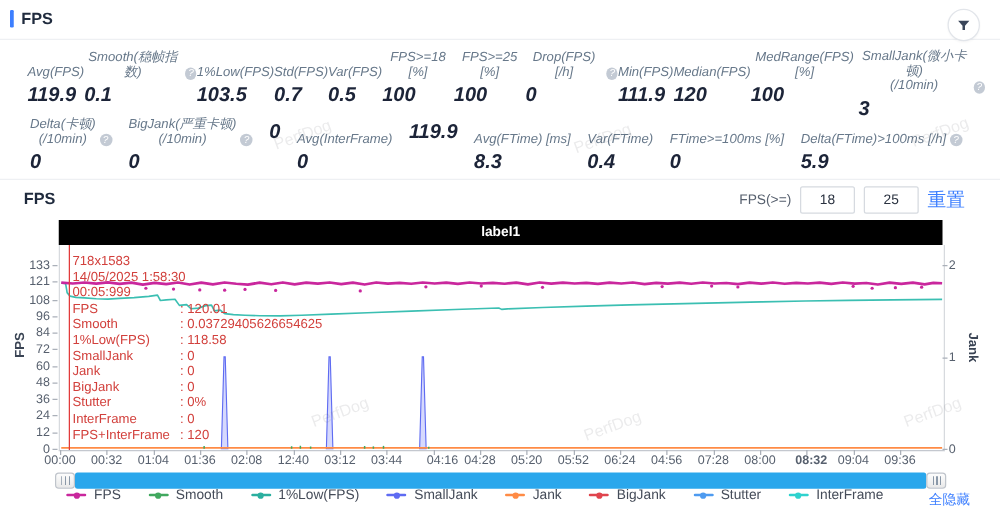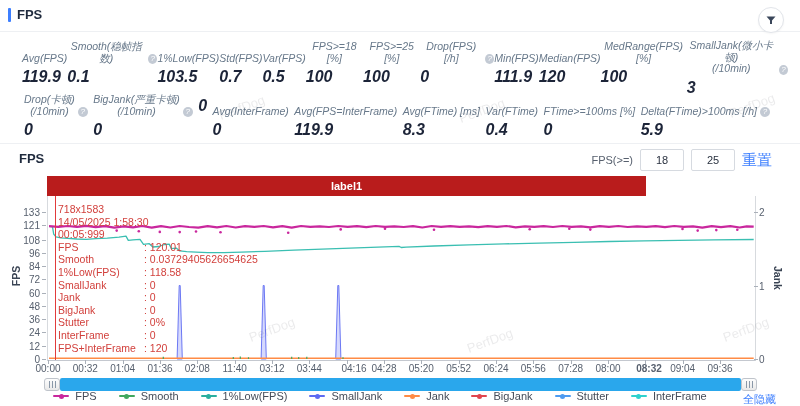--- a/index.html
+++ b/index.html
@@ -24,21 +24,21 @@
        font-size:8px;line-height:10px;text-align:center;margin-left:3px;vertical-align:-1px;cursor:pointer;}
   .stat-value{margin-top:4px;font-size:16px;font-weight:700;color:#1c2438;}
   .divider2{position:absolute;top:143px;left:0;right:0;height:1px;background:#eef0f3;}
   
   .chart-title{position:absolute;left:19px;top:151px;font-size:13px;font-weight:700;color:#1f2a3d;}
   .fps-filter{position:absolute;top:149px;right:28px;display:flex;align-items:center;gap:7px;font-size:11px;color:#57606e;}
   .fps-filter input{width:38px;height:18px;border:1px solid #d6dae0;border-radius:2px;text-align:center;
        font-size:11px;color:#2a3240;font-family:inherit;}
   .reset-link{color:#3D7FFF;cursor:pointer;font-size:15px;}
   
-  .label-bar{position:absolute;left:47px;top:176px;width:599px;height:20px;background:#b91c1c;color:#fff;
+  .label-bar{position:absolute;left:47px;top:176px;width:707px;height:20px;background:#000000;color:#fff;
        font-size:11px;font-weight:700;display:flex;align-items:center;justify-content:center;}
   .plot-region{position:absolute;left:47px;top:196px;width:707px;height:164px;
        border-left:1px solid #d7dade;border-right:1px solid #d7dade;border-bottom:1px solid #c4c8cf;}
   .plot-region svg{position:absolute;left:0;top:0;}
   .ytick-label{position:absolute;width:32px;text-align:right;font-size:10px;color:#57606e;}
   .ytick-mark{position:absolute;width:4px;height:1px;background:#aab0b9;}
   .jtick-label{position:absolute;width:14px;text-align:left;font-size:10px;color:#57606e;}
   .xtick-label{position:absolute;width:36px;text-align:center;font-size:10px;color:#57606e;top:363px;}
   .xtick-mark{position:absolute;width:1px;height:4px;background:#aab0b9;top:360px;}
   .axis-title{position:absolute;font-size:10.5px;color:#3a4454;font-weight:700;}
@@ -154,21 +154,21 @@
           <span class="t">SmallJank(微小卡顿)
 (/10min)</span>
           <span class="info-icon">?</span>
         </div>
         <div class="stat-value">3</div>
       </div>
     </div>
   <div class="stats-row" id="stats-row2">
       <div class="stat">
         <div class="stat-label">
-          <span class="t">Drop(卡顿)
+          <span class="t">Delta(卡顿)
 (/10min)</span>
           <span class="info-icon">?</span>
         </div>
         <div class="stat-value">0</div>
       </div>
       <div class="stat">
         <div class="stat-label">
           <span class="t">BigJank(严重卡顿)
 (/10min)</span>
           <span class="info-icon">?</span>
@@ -178,23 +178,20 @@
       <div class="stat">
         <div class="stat-value">0</div>
       </div>
       <div class="stat">
         <div class="stat-label">
           <span class="t">Avg(InterFrame)</span>
         </div>
         <div class="stat-value">0</div>
       </div>
       <div class="stat">
-        <div class="stat-label">
-          <span class="t">Avg(FPS=InterFrame)</span>
-        </div>
         <div class="stat-value">119.9</div>
       </div>
       <div class="stat">
         <div class="stat-label">
           <span class="t">Avg(FTime) [ms]</span>
         </div>
         <div class="stat-value">8.3</div>
       </div>
       <div class="stat">
         <div class="stat-label">
@@ -298,37 +295,37 @@
       <div class="xtick-label" style="left: 30px;">00:00</div>
       <div class="xtick-mark" style="left: 48px;"></div>
       <div class="xtick-label" style="left: 67.3333px;">00:32</div>
       <div class="xtick-mark" style="left: 85.3333px;"></div>
       <div class="xtick-label" style="left: 104.667px;">01:04</div>
       <div class="xtick-mark" style="left: 122.667px;"></div>
       <div class="xtick-label" style="left: 142px;">01:36</div>
       <div class="xtick-mark" style="left: 160px;"></div>
       <div class="xtick-label" style="left: 179.333px;">02:08</div>
       <div class="xtick-mark" style="left: 197.333px;"></div>
-      <div class="xtick-label" style="left: 216.667px;">11:40</div>
+      <div class="xtick-label" style="left: 216.667px;">12:40</div>
       <div class="xtick-mark" style="left: 234.667px;"></div>
       <div class="xtick-label" style="left: 254px;">03:12</div>
       <div class="xtick-mark" style="left: 272px;"></div>
       <div class="xtick-label" style="left: 291.333px;">03:44</div>
       <div class="xtick-mark" style="left: 309.333px;"></div>
       <div class="xtick-label" style="left: 336px;">04:16</div>
       <div class="xtick-mark" style="left: 346.667px;"></div>
       <div class="xtick-label" style="left: 366px;">04:28</div>
       <div class="xtick-mark" style="left: 384px;"></div>
       <div class="xtick-label" style="left: 403.333px;">05:20</div>
       <div class="xtick-mark" style="left: 421.333px;"></div>
       <div class="xtick-label" style="left: 440.667px;">05:52</div>
       <div class="xtick-mark" style="left: 458.667px;"></div>
       <div class="xtick-label" style="left: 478px;">06:24</div>
       <div class="xtick-mark" style="left: 496px;"></div>
-      <div class="xtick-label" style="left: 515.333px;">05:56</div>
+      <div class="xtick-label" style="left: 515.333px;">04:56</div>
       <div class="xtick-mark" style="left: 533.333px;"></div>
       <div class="xtick-label" style="left: 552.667px;">07:28</div>
       <div class="xtick-mark" style="left: 570.667px;"></div>
       <div class="xtick-label" style="left: 590px;">08:00</div>
       <div class="xtick-mark" style="left: 608px;"></div>
       <div class="xtick-label" style="left: 631px; font-weight: bold;">08:32</div>
       <div class="xtick-mark" style="left: 645.333px;"></div>
       <div class="xtick-label" style="left: 664.667px;">09:04</div>
       <div class="xtick-mark" style="left: 682.667px;"></div>
       <div class="xtick-label" style="left: 702px;">09:36</div>

